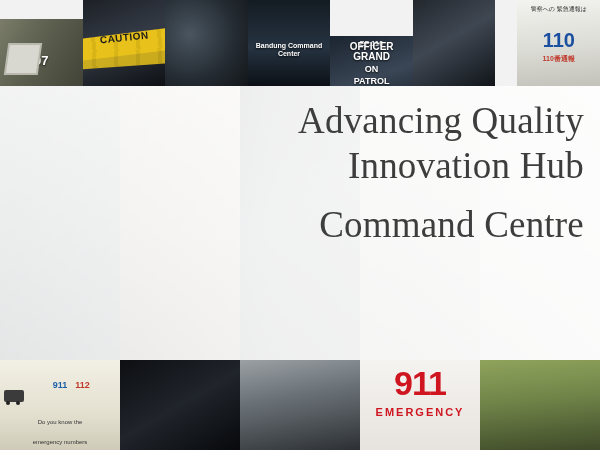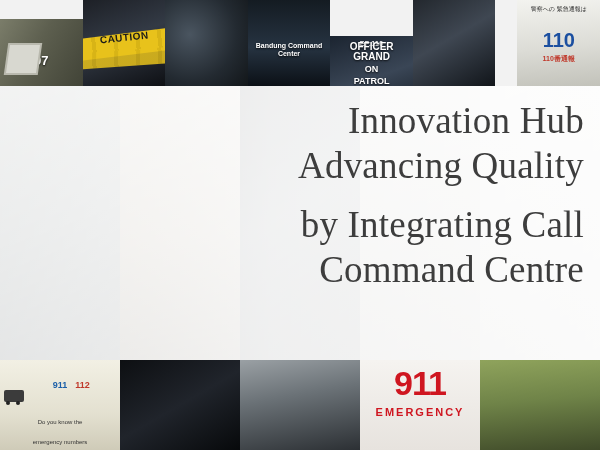--- a/index.html
+++ b/index.html
@@ -233,24 +233,23 @@
       <div class="m1"></div>
       <div class="m2"></div>
       <div class="m3"></div>
       <div class="m4"></div>
       <div class="m5"></div>
     </div>
     <div class="veil"></div>
     <div class="veil2"></div>
 
     <div class="title-block">
+      <span class="l">Advancing Quality</span>
       <span class="l">Innovation Hub</span>
-      <span class="l">Advancing Quality</span>
       <span class="gap"></span>
-      <span class="l">by Integrating Call</span>
       <span class="l">Command Centre</span>
     </div>
   </div>
 
   <div class="strip bottom">
 
     <div class="cell b1">
       <div class="truck"></div>
       <span class="label num911s">911</span>
       <span class="label num112">112</span>

